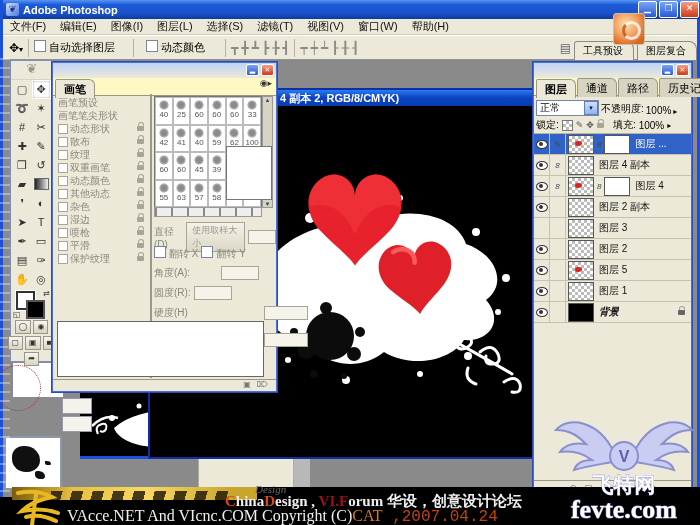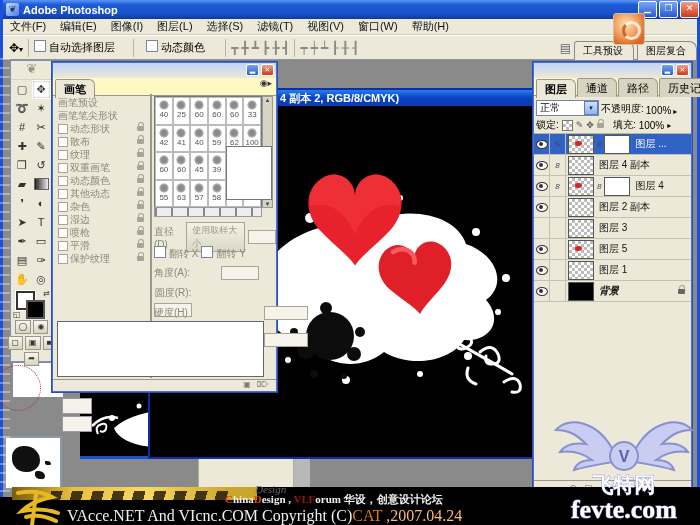--- a/index.html
+++ b/index.html
@@ -115,21 +115,21 @@
   .lrow .endlock .lock,.lrow .endlock{background:#666;}
   #layers-foot{position:absolute;left:0;bottom:4px;width:100%;height:13px;border-top:1px solid #9a9688;
     display:flex;gap:7px;justify-content:center;font-size:9px;color:#666;align-items:center;}
   
   #banner{left:12px;top:487px;width:700px;height:38px;background:#000;z-index:40;font-family:"Liberation Serif","DejaVu Serif",serif;}
   #goldstrip{left:0;top:0;width:245px;height:13px;
     background:linear-gradient(90deg,#7a5c0e,#e8c040 25%,#f8da60 55%,#caa52c 90%);}
   #goldstrip::after{content:"";position:absolute;left:30px;top:4px;width:190px;height:9px;
     background:repeating-linear-gradient(105deg,transparent 0 9px,#1a1205 9px 20px);opacity:.8;}
   #faint-design{left:243px;top:-4px;color:#6a6a6a;font-size:11px;font-style:italic;}
-  #cred1{left:213px;top:5px;font-size:11px;font-weight:bold;white-space:nowrap;}
+  #cred1{left:213px;top:5px;font-size:15px;font-weight:bold;white-space:nowrap;}
   #cred2{left:55px;top:20px;font-size:16px;color:#efefef;white-space:nowrap;}
   
   #watermark{left:548px;top:400px;width:152px;height:125px;z-index:60;}
   
   #frag-circle{left:12px;top:362px;width:50px;height:34px;background:#fff;border:1px solid #889;}
   #frag-circle::after{content:"";position:absolute;left:-18px;top:2px;width:44px;height:44px;border:1px dotted #a33;border-radius:50%;}
   #frag-bars1{left:62px;top:398px;width:28px;height:14px;background:#f4f2ea;border:1px solid #99a;}
   #frag-bars2{left:62px;top:416px;width:28px;height:14px;background:#f4f2ea;border:1px solid #99a;}
   #frag-thumb{left:4px;top:436px;width:54px;height:50px;background:#fff;border:2px solid #8899aa;}
   #frag-thumb::after{content:"";position:absolute;left:6px;top:8px;width:28px;height:26px;background:#101010;
@@ -459,21 +459,21 @@
         <span class="inputbox" style="width:30px;"></span>
       </div>
       <div class="ctl-row" style="top:152px;">
         <label><span class="cb"></span><span>翻转 X</span></label>
         <label><span class="cb"></span><span>翻转 Y</span></label>
       </div>
       <div class="ctl-row" style="top:172px;gap:31px;">
         <span>角度(A):</span>
         <span class="inputbox" style="width:36px;"></span>
       </div>
-      <div class="ctl-row" style="top:192px;flex-direction:column;">
+      <div class="ctl-row" style="top:192px;">
         <span>圆度(R):</span>
         <span class="inputbox" style="width:36px;"></span>
       </div>
       <div class="ctl-row" style="top:212px;">
         <span>硬度(H)</span>
         <span class="inputbox" style="width:42px;position:absolute;left:110px;"></span>
       </div>
       <div class="ctl-row" style="top:238px;">
         <label><span class="cb"></span><span>间距</span></label>
         <span class="inputbox" style="width:42px;position:absolute;left:110px;"></span>
@@ -566,20 +566,28 @@
         <span class="lcell"></span>
         <span class="lcell"></span>
         <span class="lthumb checker"></span>
         <span class="lname">图层 3</span>
       </div>
       <div class="lrow">
         <span class="lcell">
           <span class="eye"></span>
         </span>
         <span class="lcell"></span>
+        <span class="lthumb checker"></span>
+        <span class="lname">图层 2</span>
+      </div>
+      <div class="lrow">
+        <span class="lcell">
+          <span class="eye"></span>
+        </span>
+        <span class="lcell"></span>
         <span class="lthumb checker reddot"></span>
         <span class="lname">图层 5</span>
       </div>
       <div class="lrow">
         <span class="lcell">
           <span class="eye"></span>
         </span>
         <span class="lcell"></span>
         <span class="lthumb checker"></span>
         <span class="lname">图层 1</span>
@@ -613,21 +621,21 @@
       <path d="M14,30 Q28,26 44,34"></path>
       <path d="M24,8 Q22,22 20,38"></path>
     </g>
   </svg>
   <span id="faint-design" class="abs">Design</span>
   <div id="cred1" class="abs">
     
   <span style="color: rgb(217, 74, 16);">C</span><span style="color: rgb(239, 239, 239);">hina</span><span style="color: rgb(217, 74, 16);">D</span><span style="color: rgb(239, 239, 239);">esign</span><span style="color: rgb(239, 239, 239);"> , </span><span style="color: rgb(158, 18, 18);">VI.F</span><span style="color: rgb(239, 239, 239);">orum</span><span style="color: rgb(239, 239, 239);">  华设，创意设计论坛</span></div>
   <div id="cred2" class="abs">
     
-  <span style="color: rgb(239, 239, 239);">VAcce.NET  And  VIcnc.COM   Copyright (C)</span><span style="color: rgb(217, 122, 16);">CAT</span><span style="color: #fdba74;"> ,2007.04.24</span></div>
+  <span style="color: rgb(239, 239, 239);">VAcce.NET  And  VIcnc.COM   Copyright (C)</span><span style="color: rgb(217, 122, 16);">CAT</span><span style="color: #c2410c; font-family: Liberation Mono, monospace;"> ,2007.04.24</span></div>
 </div>
 
 <div id="watermark" class="abs">
   <svg width="152" height="125" viewBox="0 0 152 125">
     <g stroke="#8a8fd0" stroke-width="2" fill="#c9cdf2">
       <path d="M66,52 C50,20 20,16 8,30 C22,30 30,36 38,44 C24,42 16,46 12,52 C26,50 36,54 44,60 C34,60 28,64 26,70 C40,66 54,64 64,62 Z"></path>
       <path d="M86,52 C102,20 132,16 144,30 C130,30 122,36 114,44 C128,42 136,46 140,52 C126,50 116,54 108,60 C118,60 124,64 126,70 C112,66 98,64 88,62 Z"></path>
       <circle cx="76" cy="56" r="14"></circle>
     </g>
     <text x="76" y="62" text-anchor="middle" font-size="16" font-weight="bold" fill="#5a5fb0">V</text>

